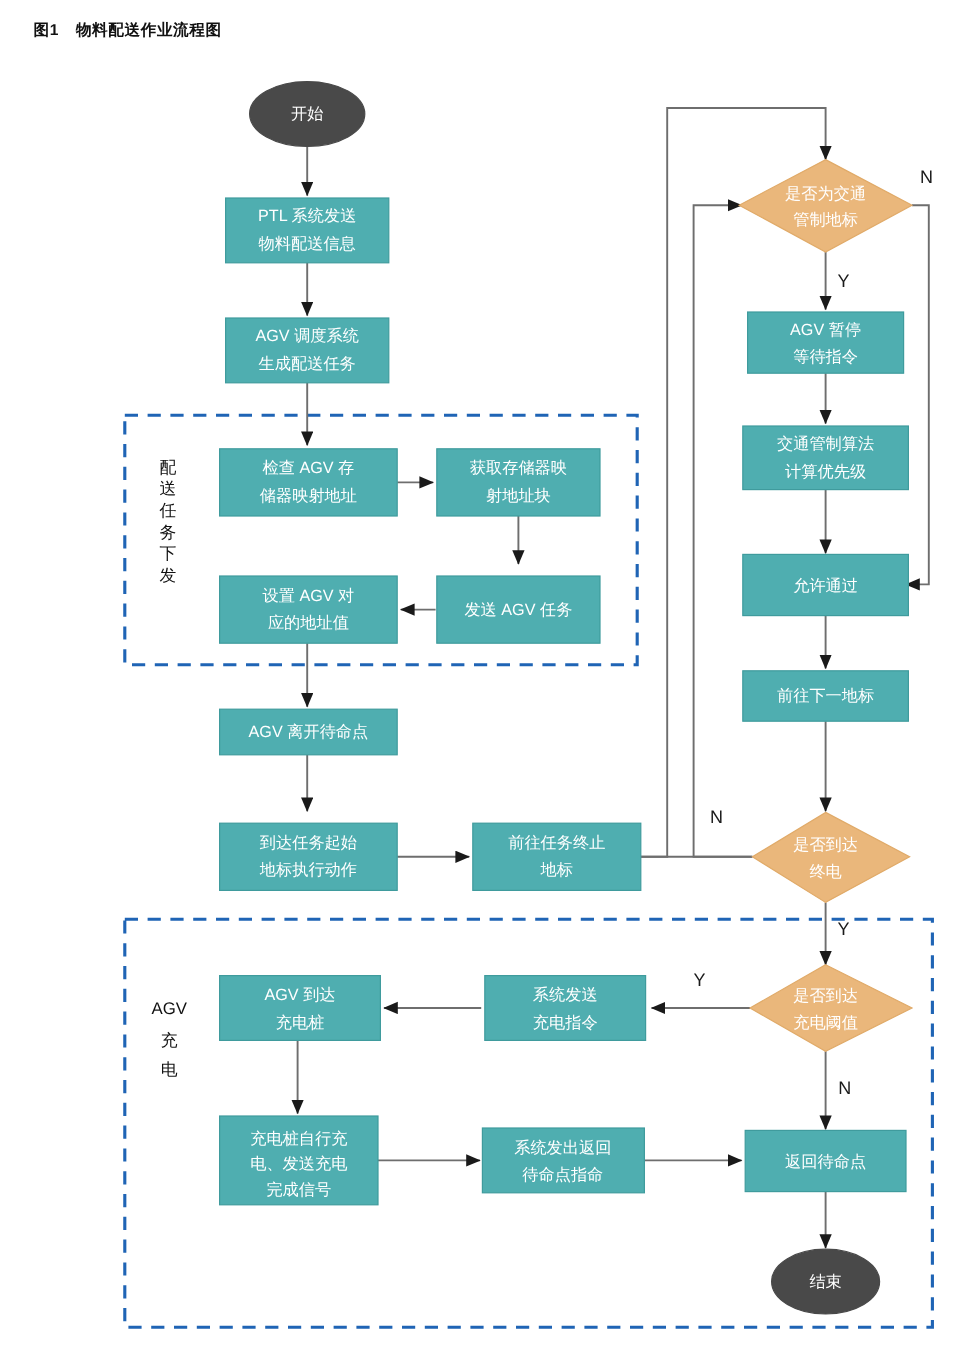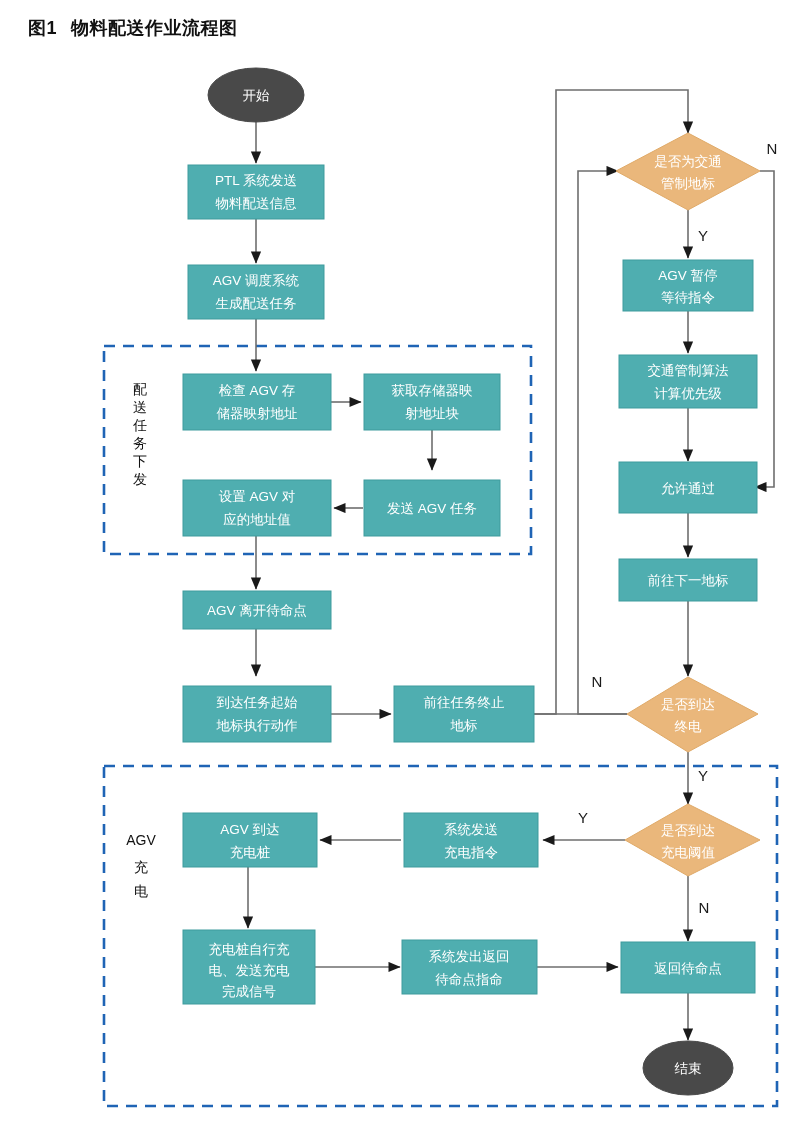--- a/index.html
+++ b/index.html
@@ -5,21 +5,21 @@
   html, body { margin:0; padding:0; }
   body {
     width:800px; height:1123px;
     background:#ffffff;
     font-family:"Liberation Sans","DejaVu Sans",sans-serif;
     overflow:hidden;
     position:relative;
   }
   #figure-title {
     position:absolute; left:28px; top:16px;
-    font-size:18px; font-weight:bold; color:#111;
+    font-size:13px; font-weight:bold; color:#111;
     letter-spacing:0.5px;
   }
   #figure-title .fig-num { margin-right:14px; }
   svg#flow { position:absolute; left:0; top:0; width:800px; height:1123px; }
   .proc-box { fill:#4FAEB0; stroke:#3f9b9d; stroke-width:1; }
   .dec-box  { fill:#EAB77B; stroke:#e0aa68; stroke-width:1; }
   .term-box { fill:#494949; stroke:#494949; stroke-width:1; }
   .node-label {
     fill:#ffffff; font-size:13.5px; font-family:"Liberation Sans","DejaVu Sans",sans-serif;
     text-anchor:middle; dominant-baseline:central;

